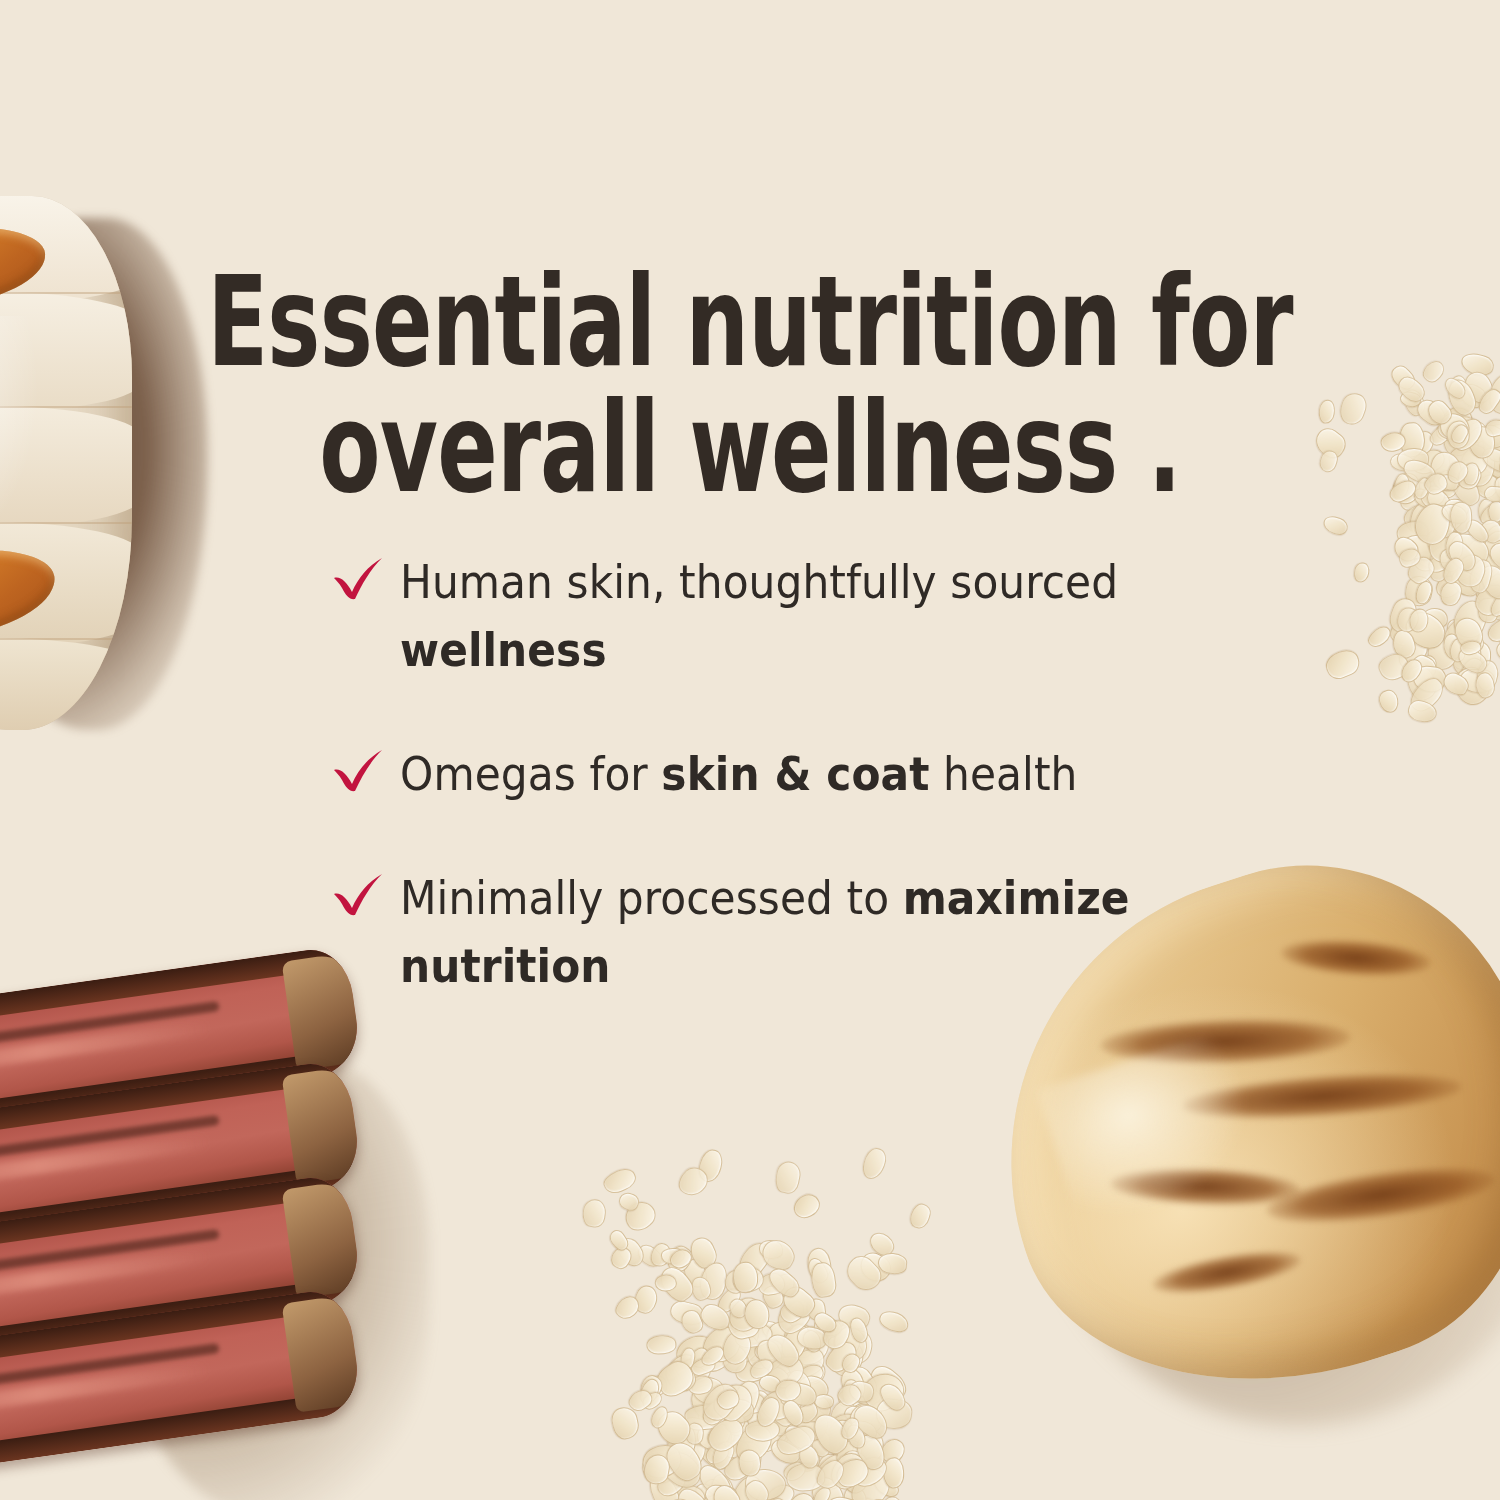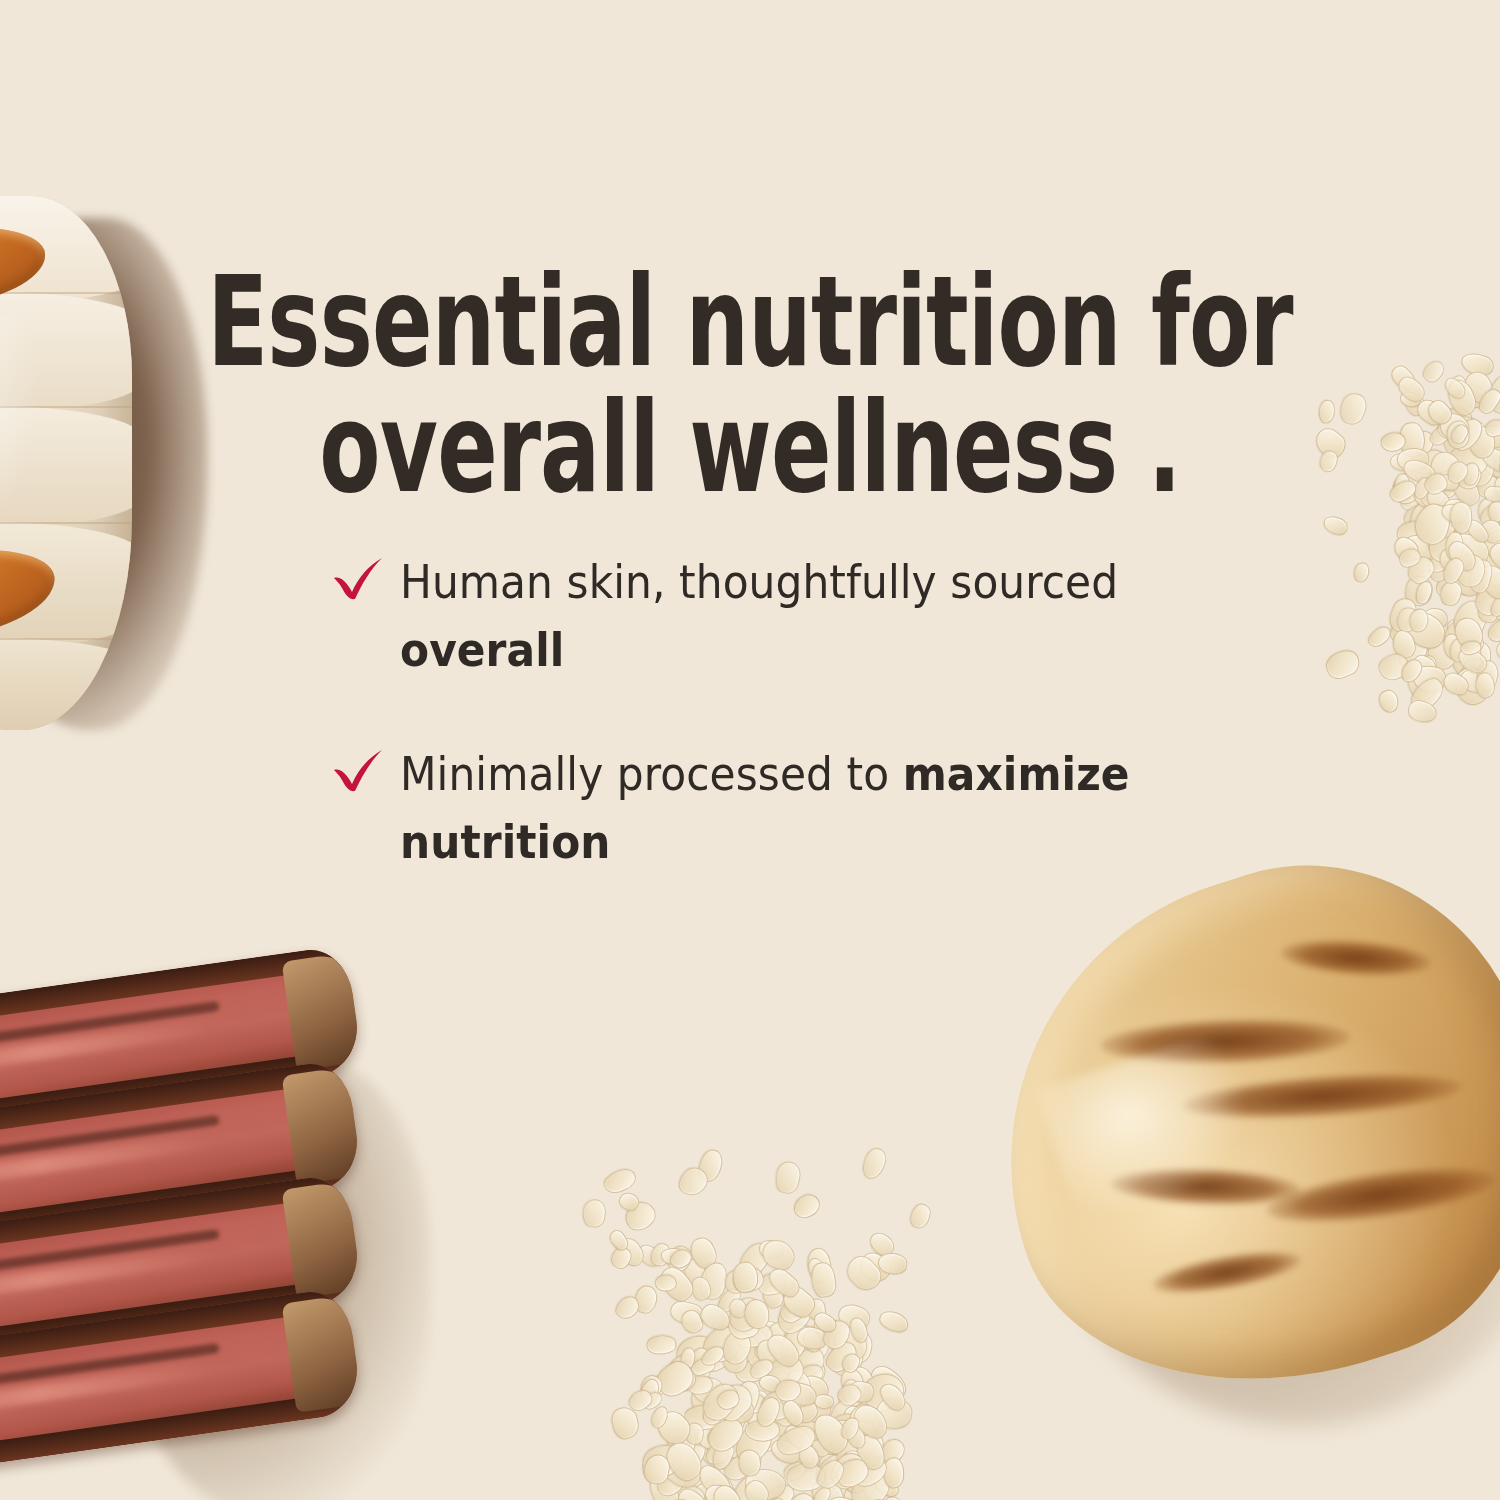--- a/index.html
+++ b/index.html
@@ -695,23 +695,31 @@
     <span class="hl-line">overall wellness .</span>
   </h1>
 
   <ul class="bullets" style="list-style:none;margin:0;padding:0;">
     <li class="bullet">
       <span class="tick">
         <svg viewBox="0 0 58 50" width="58" height="50" aria-hidden="true">
           <path d="M4 24 C10 22 16 27 22 38 C28 24 38 12 52 4 C40 16 32 30 25 45 C20 46 16 42 12 34 C9 29 6 26 4 24 Z" fill="#c2143f"></path>
         </svg>
       </span>
-      <span class="btext"><span>Human skin, thoughtfully sourced </span><b>overall</b><span></span></span>
+      <span class="btext"><span>Human skin, thoughtfully sourced </span><b>wellness</b><span></span></span>
     </li>
 
+    <li class="bullet">
+      <span class="tick">
+        <svg viewBox="0 0 58 50" width="58" height="50" aria-hidden="true">
+          <path d="M4 24 C10 22 16 27 22 38 C28 24 38 12 52 4 C40 16 32 30 25 45 C20 46 16 42 12 34 C9 29 6 26 4 24 Z" fill="#c2143f"></path>
+        </svg>
+      </span>
+      <span class="btext"><span>Omegas for </span><b>skin &amp; coat</b><span> health</span></span>
+    </li>
 
     <li class="bullet">
       <span class="tick">
         <svg viewBox="0 0 58 50" width="58" height="50" aria-hidden="true">
           <path d="M4 24 C10 22 16 27 22 38 C28 24 38 12 52 4 C40 16 32 30 25 45 C20 46 16 42 12 34 C9 29 6 26 4 24 Z" fill="#c2143f"></path>
         </svg>
       </span>
       <span class="btext"><span>Minimally processed to </span><b>maximize nutrition</b><span></span></span>
     </li>
   </ul>

